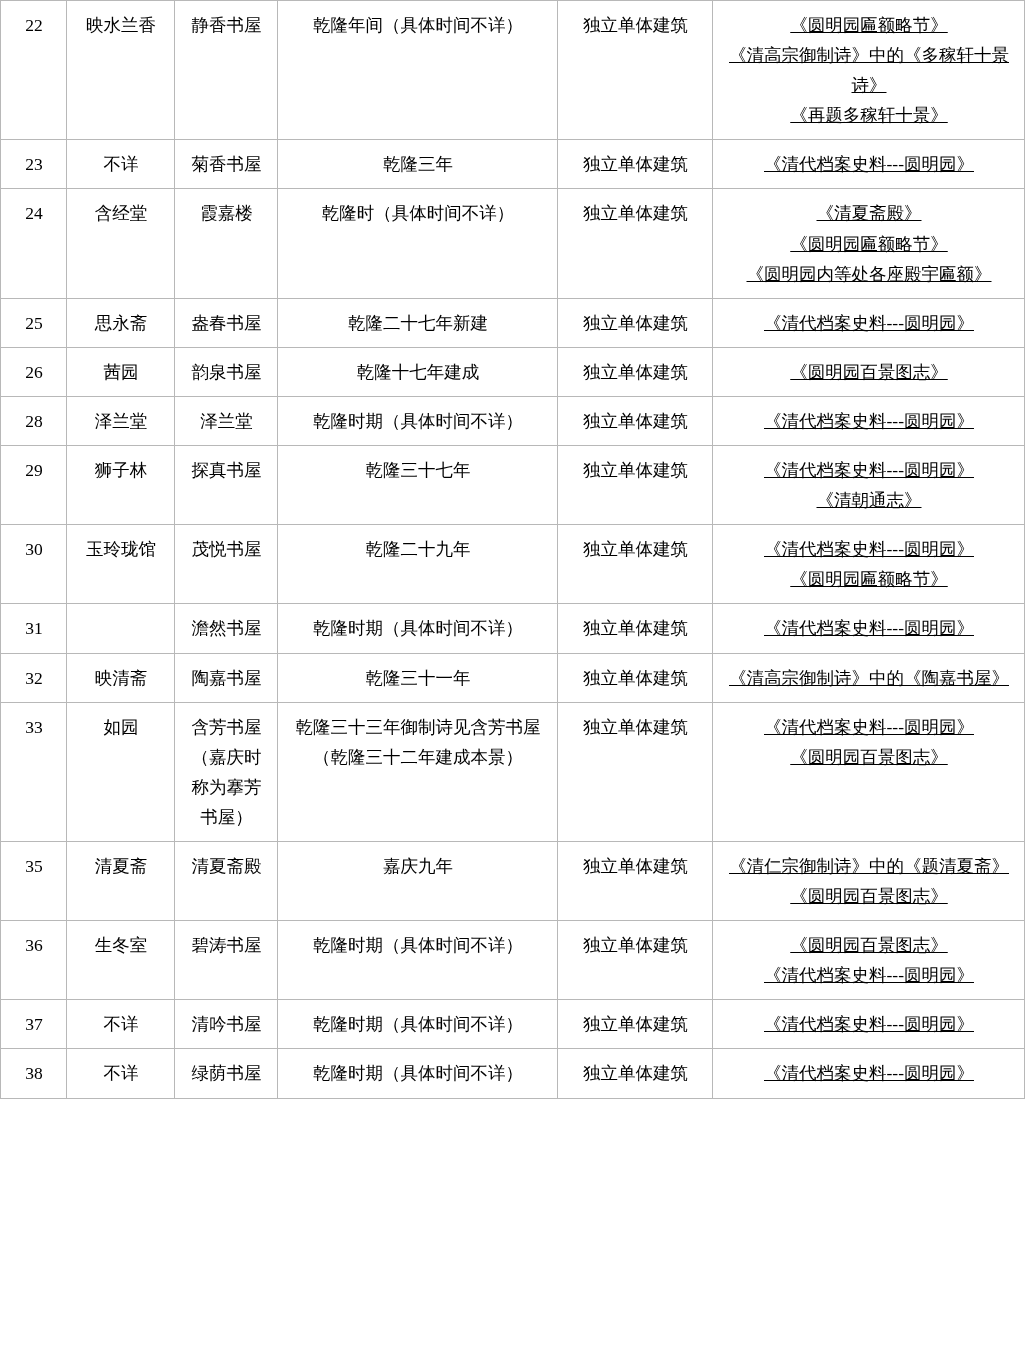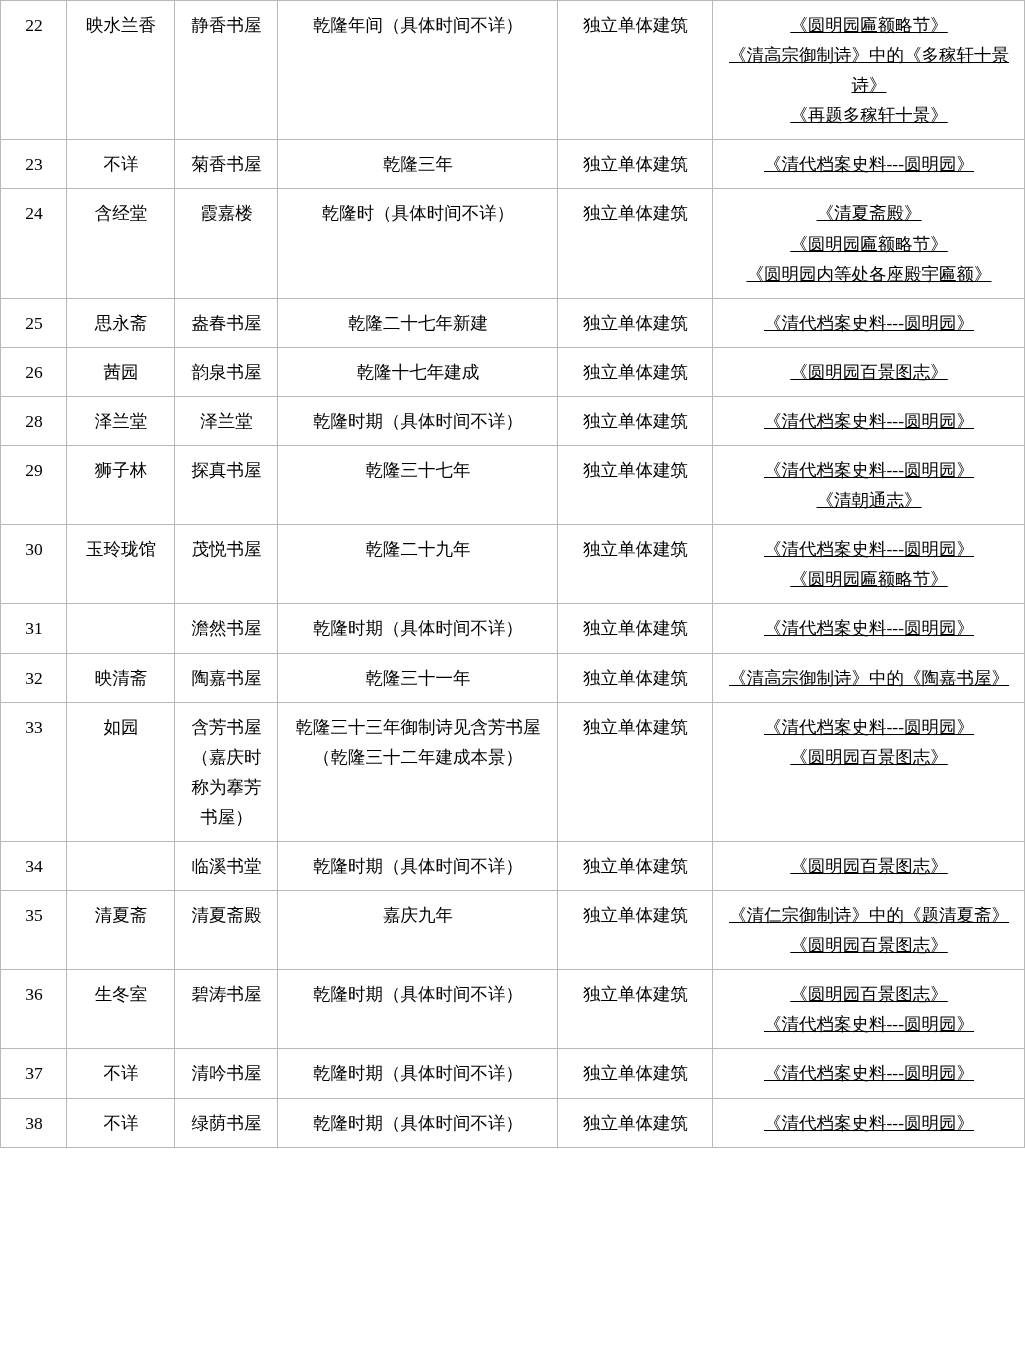--- a/index.html
+++ b/index.html
@@ -164,30 +164,20 @@
         <td class="shaded">如园</td>
         <td class="shaded">含芳书屋（嘉庆时称为搴芳书屋）</td>
         <td>乾隆三十三年御制诗见含芳书屋（乾隆三十二年建成本景）</td>
         <td>独立单体建筑</td>
         <td>
           <span class="src-line">《清代档案史料---圆明园》</span>
           <span class="src-line">《圆明园百景图志》</span>
         </td>
       </tr>
       <tr>
-        <td>34</td>
-        <td class="shaded"></td>
-        <td class="shaded">临溪书堂</td>
-        <td>乾隆时期（具体时间不详）</td>
-        <td>独立单体建筑</td>
-        <td>
-          <span class="src-line">《圆明园百景图志》</span>
-        </td>
-      </tr>
-      <tr>
         <td>35</td>
         <td class="shaded">清夏斋</td>
         <td class="shaded">清夏斋殿</td>
         <td>嘉庆九年</td>
         <td>独立单体建筑</td>
         <td>
           <span class="src-line">《清仁宗御制诗》中的《题清夏斋》</span>
           <span class="src-line">《圆明园百景图志》</span>
         </td>
       </tr>

